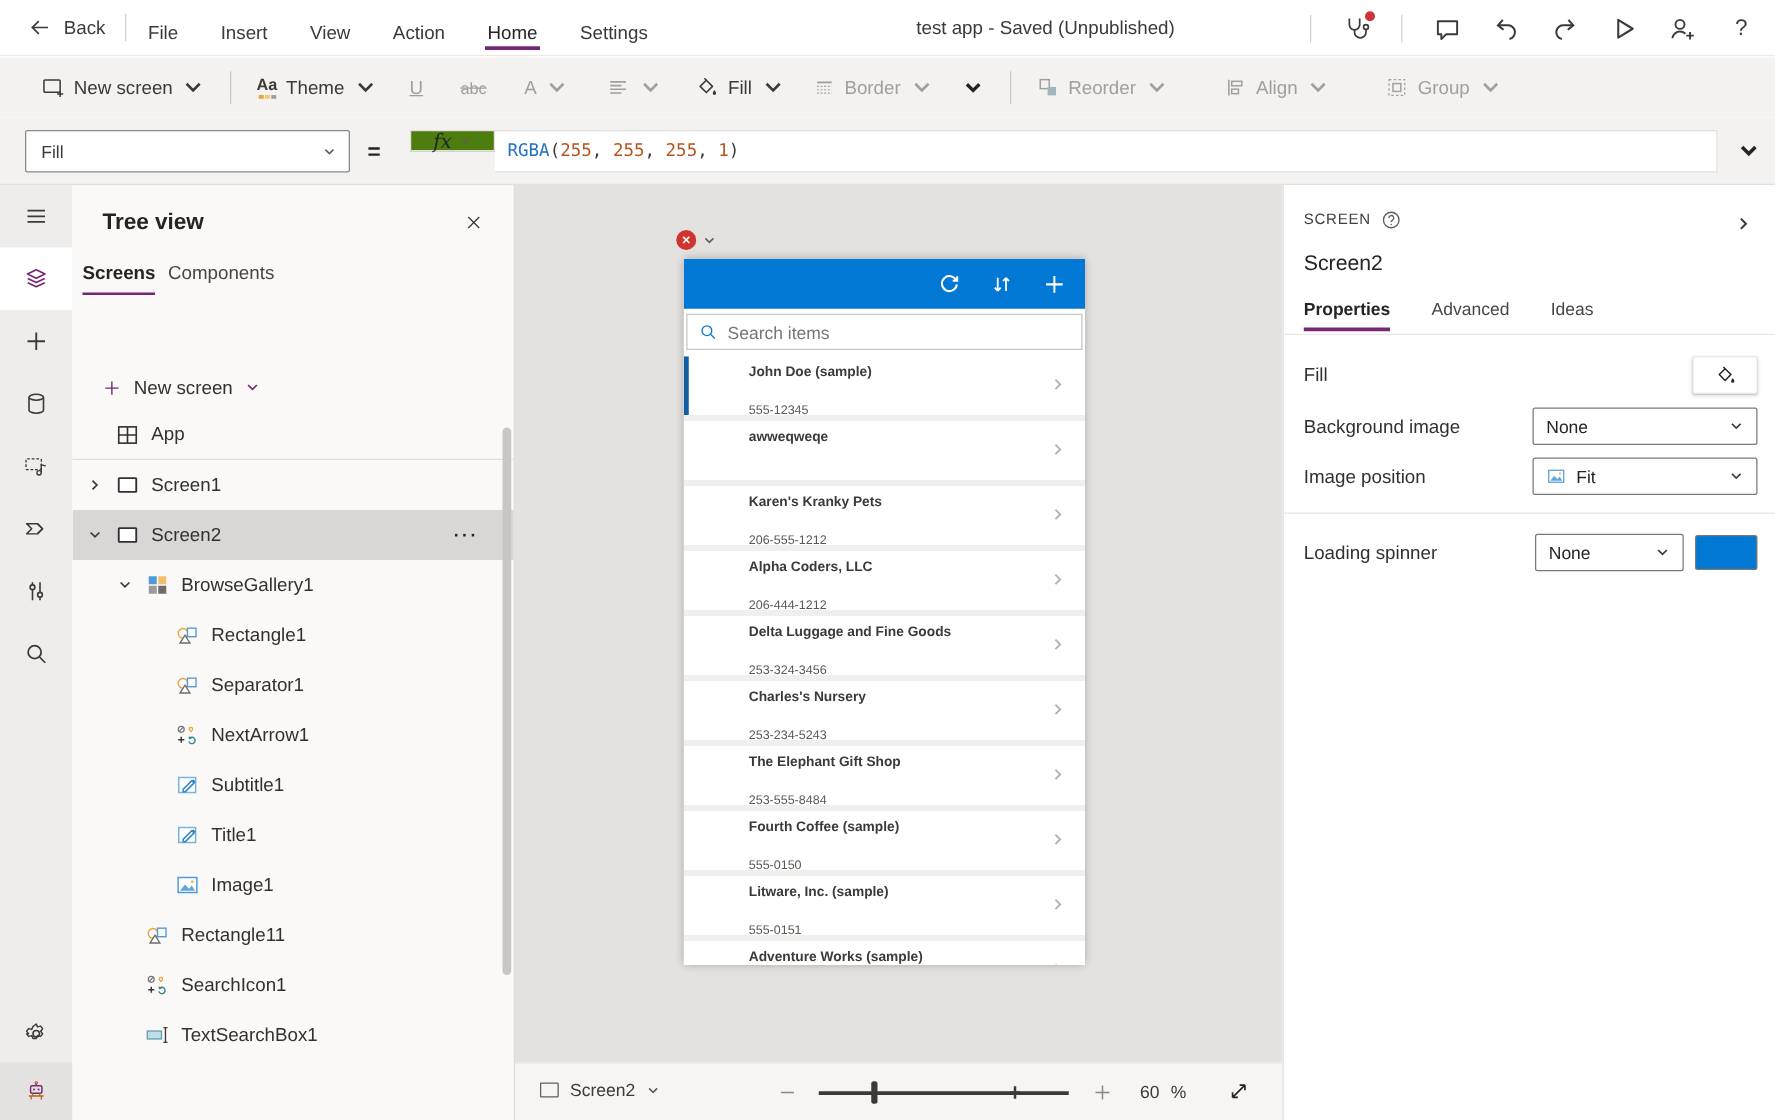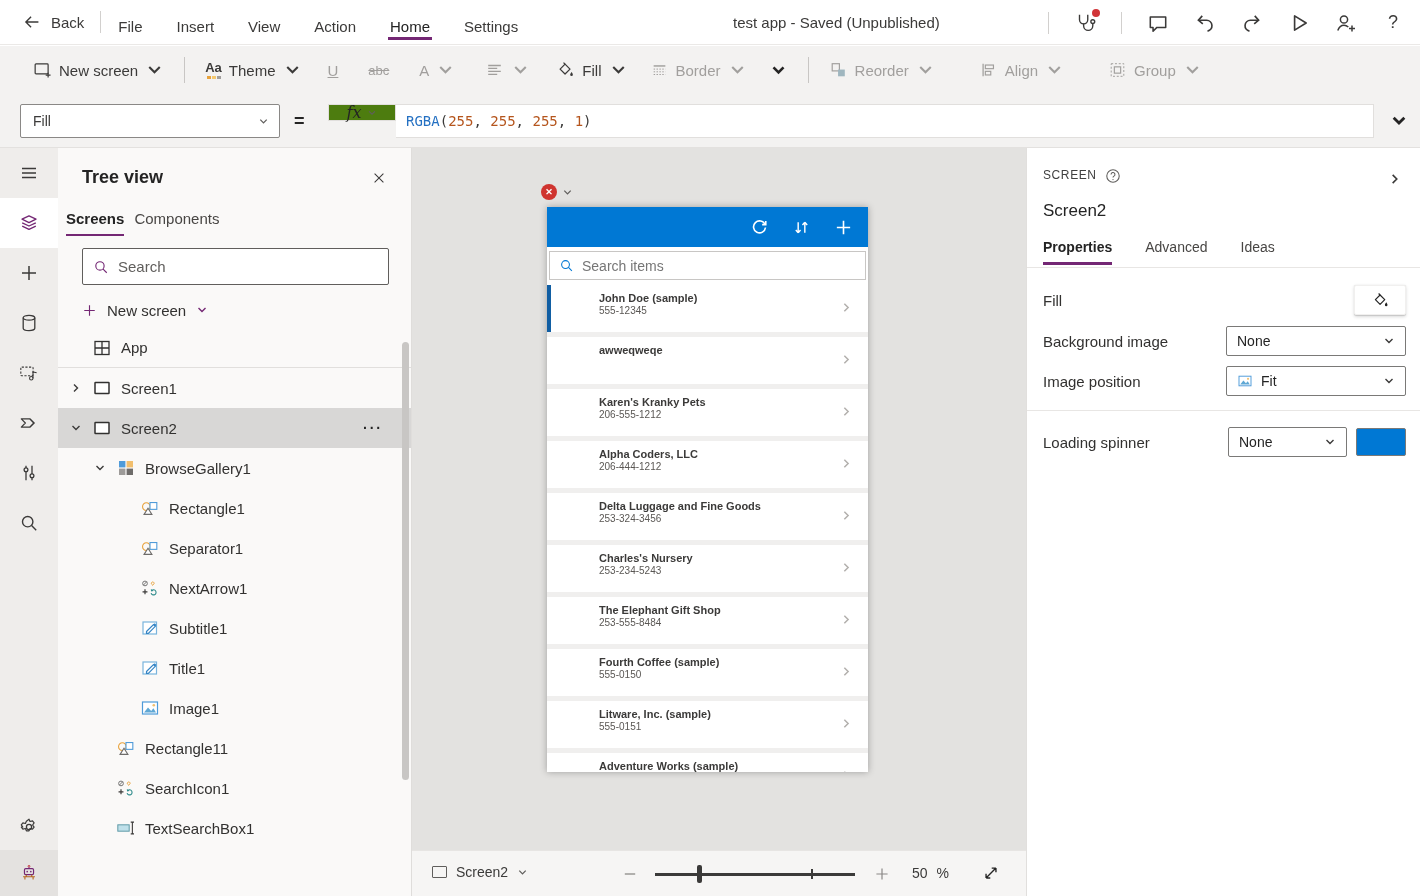--- a/index.html
+++ b/index.html
@@ -93,21 +93,21 @@
   .phone{position:absolute;left:135px;top:59px;width:321px;height:565px;background:#fff;box-shadow:0 0 7px rgba(0,0,0,.3);overflow:hidden}
   .phead{height:40px;background:#0078d4;display:flex;align-items:center;justify-content:flex-end;gap:23px;padding-right:15px;color:#fff}
   .phead .ic{width:19px;height:19px;cursor:pointer}
   .psearch{margin:4px 2px 0;height:29px;border:1px solid #c8c6c4;display:flex;align-items:center;gap:8px;padding:0 9px;background:#fff;cursor:text}
   .psearch .ic{width:15px;height:15px;color:#0078d4}
   .psearch .ph{font-size:14px;color:#767676}
   .plist{position:absolute;top:78px;left:0;right:0;bottom:0;overflow:hidden}
   .gitem{height:47px;position:relative;background:#fff;padding:7px 0 0 52px;cursor:pointer}
   .gitem.sel{border-left:4px solid #115ea3;padding-left:48px}
   .gtitle{font-size:11px;font-weight:700;color:#3b3a39}
-  .gphone{font-size:10px;color:#5a5754;margin-top:1px}
+  .gphone{font-size:10px;color:#5a5754;margin-top:19px}
   .gchev{position:absolute;right:15px;top:16px;width:13px;height:13px;color:#b3b0ad}
   .gsep{height:5px;background:#f0efee}
 
   
   .cbottom{position:absolute;left:0;right:0;bottom:0;height:46px;background:#f6f5f4;border-top:1px solid #e7e5e3}
   .cb-screen{position:absolute;left:20px;top:13px;display:flex;align-items:center;gap:9px;font-size:14px;color:#3b3a39;cursor:pointer}
   .cb-screen .rect{width:15px;height:12px;border:1.5px solid #605e5c;border-radius:1px}
   .cb-screen .chev{width:11px;height:11px;color:#605e5c}
   .cb-minus{position:absolute;left:210px;top:15px;width:16px;height:16px;color:#8a8886;cursor:pointer}
   .cb-track{position:absolute;left:243px;top:22px;width:200px;height:2.5px;background:#3b3a39;cursor:pointer}
@@ -476,29 +476,20 @@
   <div class="tree-title">Tree view</div>
   <span class="ic tree-close">
       <svg viewBox="0 0 20 20" xmlns="http://www.w3.org/2000/svg">
         <path d="M4.5 4.5l11 11M15.5 4.5l-11 11" stroke="currentColor" stroke-width="1.3"></path>
       </svg>
     </span>
   <div class="tree-tabs">
     <span class="ttab active">Screens</span>
     <span class="ttab">Components</span>
   </div>
-  <div class="tree-search">
-    <span class="ic">
-        <svg viewBox="0 0 20 20" xmlns="http://www.w3.org/2000/svg">
-          <circle cx="8.7" cy="8.7" r="5.2" fill="none" stroke="currentColor" stroke-width="1.4"></circle>
-          <path d="M12.6 12.6L17.2 17.2" stroke="currentColor" stroke-width="1.4"></path>
-        </svg>
-      </span>
-    <input type="text" placeholder="Search" style="">
-  </div>
   <div class="tree-new">
     <span class="ic plus">
         <svg viewBox="0 0 20 20" xmlns="http://www.w3.org/2000/svg">
           <path d="M10 3v14M3 10h14" stroke="currentColor" stroke-width="1.5"></path>
         </svg>
       </span>
     <span>New screen</span>
     <span class="ic chev">
         <svg viewBox="0 0 12 12" xmlns="http://www.w3.org/2000/svg">
           <path d="M2.5 4l3.5 3.5L9.5 4" fill="none" stroke="currentColor" stroke-width="1.4"></path>
@@ -824,21 +815,21 @@
       </span>
     <div class="cb-track"></div>
     <div class="cb-handle"></div>
     <div class="cb-tick"></div>
     <span class="ic cb-plus">
         <svg viewBox="0 0 20 20" xmlns="http://www.w3.org/2000/svg">
           <path d="M10 3v14M3 10h14" stroke="currentColor" stroke-width="1.5"></path>
         </svg>
       </span>
     <div class="cb-zoom">
-      <span>50</span>
+      <span>60</span>
         <span>%</span>
     </div>
     <span class="ic cb-expand">
         <svg viewBox="0 0 20 20" xmlns="http://www.w3.org/2000/svg">
           <path d="M4.5 15.5L15.5 4.5M15.5 4.5h-4.7M15.5 4.5v4.7M4.5 15.5h4.7M4.5 15.5v-4.7" fill="none" stroke="currentColor" stroke-width="1.5"></path>
         </svg>
       </span>
   </div>
 </div>
 

